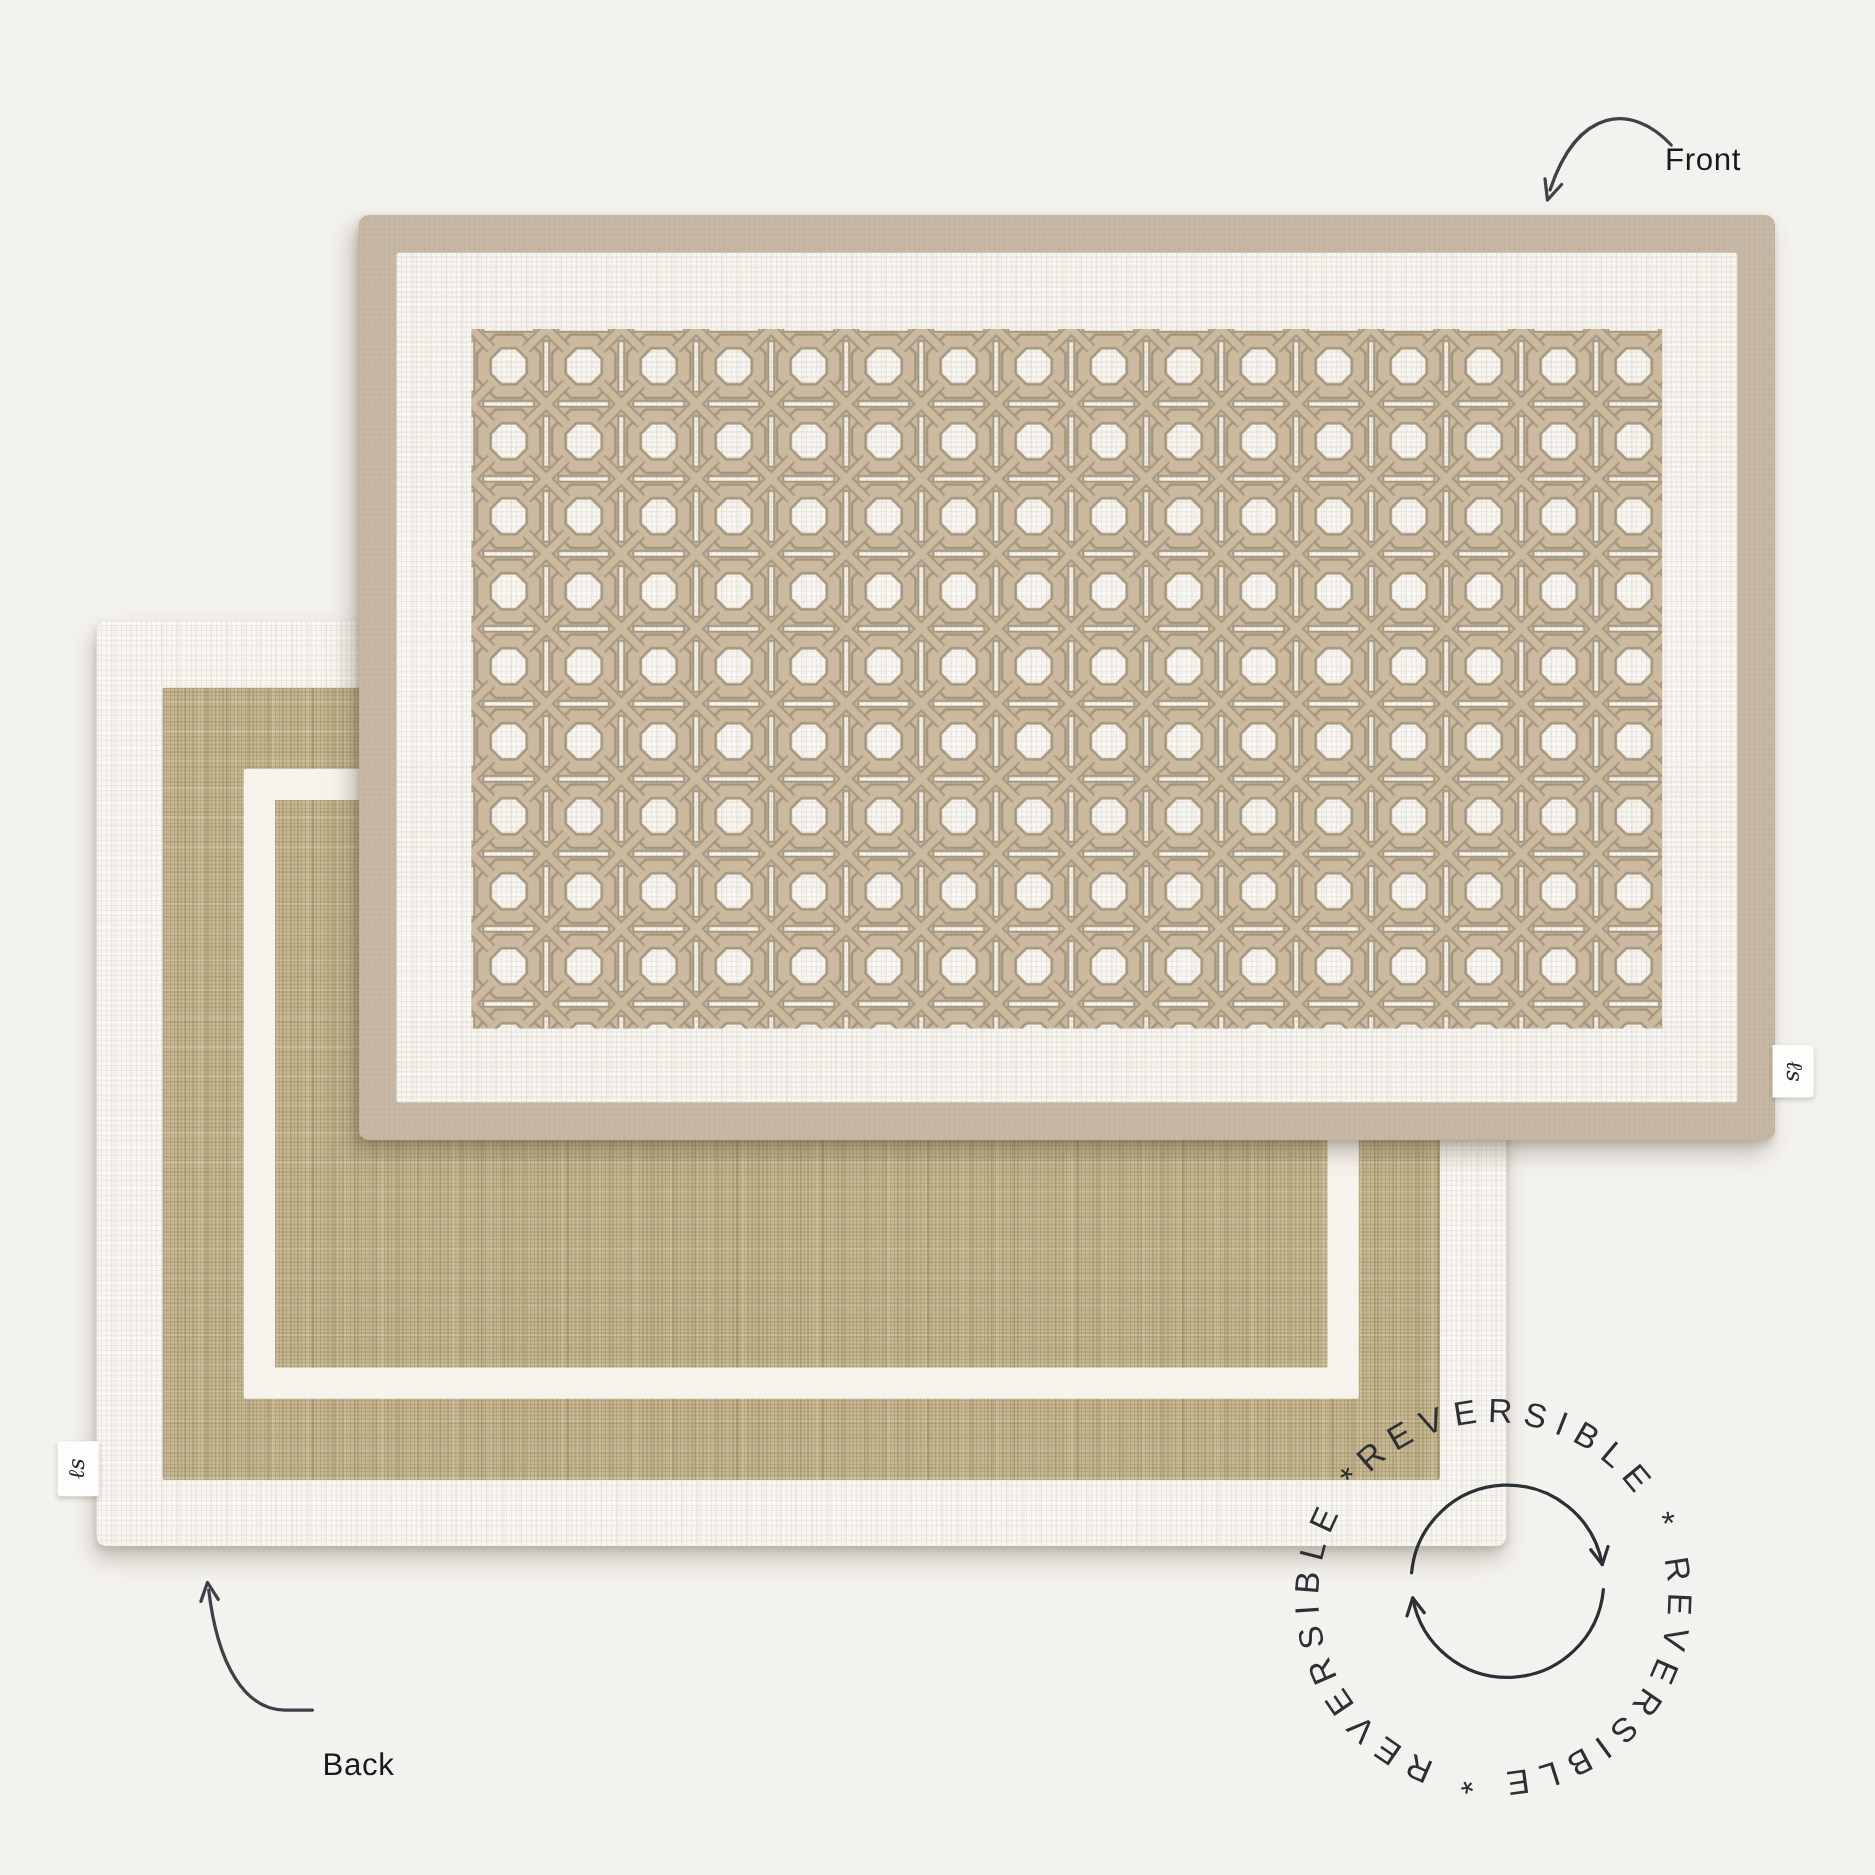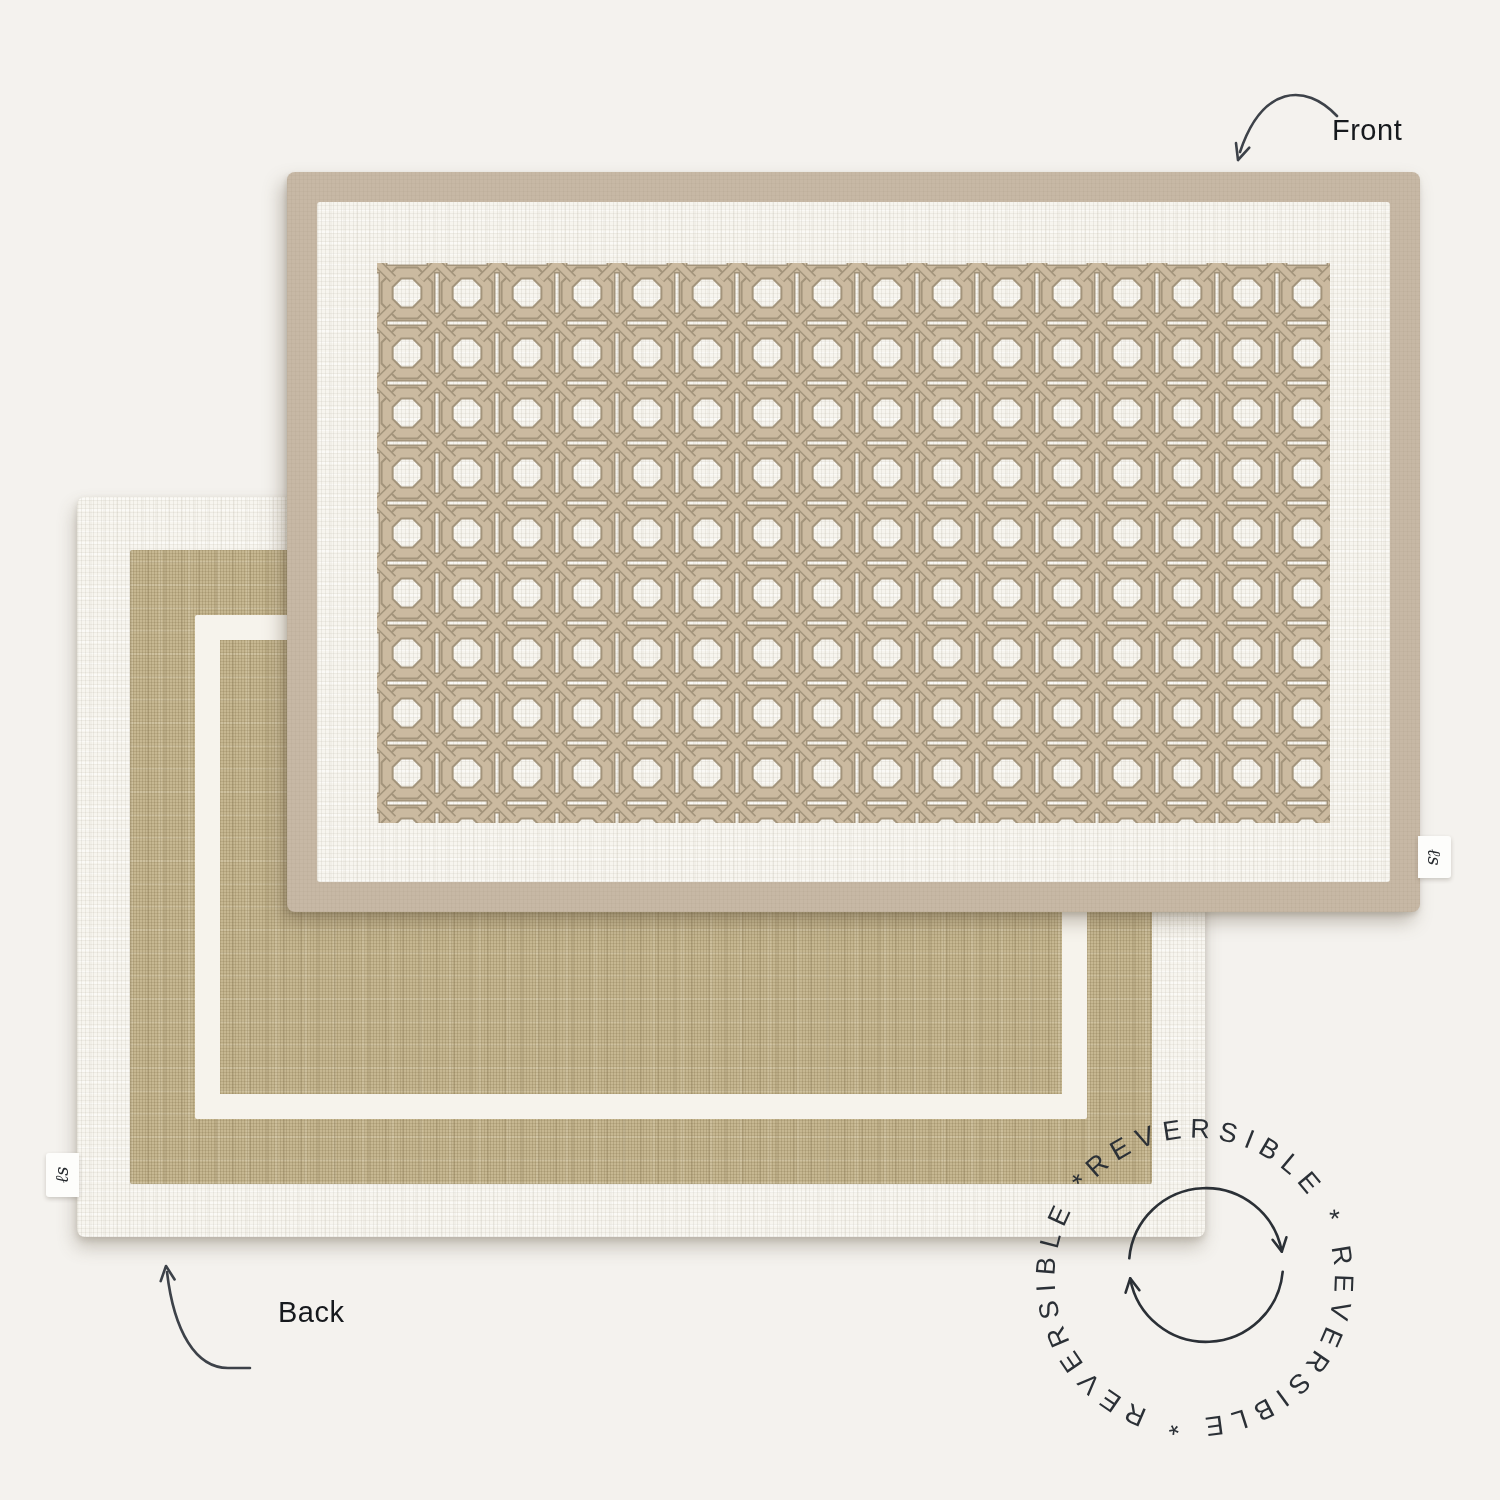--- a/index.html
+++ b/index.html
@@ -47,21 +47,21 @@
   
   .tag{position:absolute;background:#fdfdfb;display:flex;align-items:center;justify-content:center;
     box-shadow:0 2px 4px rgba(60,50,35,.22);}
   .tag-front{right:-31px;top:664px;width:33px;height:42px;border-radius:0 3px 3px 0;}
   .tag-back{left:-31px;top:656px;width:33px;height:44px;border-radius:3px 0 0 3px;}
   .monogram{font-family:"DejaVu Serif",serif;font-style:italic;font-size:18px;color:#24282c;line-height:1;}
   .tag-front .monogram{transform:rotate(90deg);}
   .tag-back  .monogram{transform:rotate(-90deg);}
 
   
-  .anno-label{position:absolute;color:#16191d;font-size:29px;letter-spacing:.5px;}
+  .anno-label{position:absolute;color:#16191d;font-size:25px;letter-spacing:.5px;}
   .anno-svg{position:absolute;overflow:visible;}
   .badge{position:absolute;left:1026px;top:1085px;width:360px;height:360px;z-index:5;}
 </style>
 </head>
 <body>
 
 <div class="stage">
 
   <div class="back-mat linen-white">
     <div class="back-field linen-beige">
@@ -97,21 +97,21 @@
   <svg class="anno-svg" style="left:1200px;top:70px;" width="220" height="110" viewBox="0 0 220 110">
     <path d="M 137 46 C 105 12, 62 16, 40 82" fill="none" stroke="#3d4249" stroke-width="2.6" stroke-linecap="round"></path>
     <path d="M 49.3 77.6 L 38 90 L 36 73.1" fill="none" stroke="#3d4249" stroke-width="2.6" stroke-linecap="round" stroke-linejoin="round"></path>
   </svg>
   <div class="anno-label" style="left:1332px;top:114px;">Front</div>
 
   <svg class="anno-svg" style="left:140px;top:1240px;" width="190" height="160" viewBox="0 0 190 160">
     <path d="M 110 128 L 88 128 C 56 128, 34 92, 27 32" fill="none" stroke="#3d4249" stroke-width="2.6" stroke-linecap="round"></path>
     <path d="M 20.7 41.1 L 26 26 L 34.6 39.5" fill="none" stroke="#3d4249" stroke-width="2.6" stroke-linecap="round" stroke-linejoin="round"></path>
   </svg>
-  <div class="anno-label" style="left:258px;top:1296px;margin-left:20px;">Back</div>
+  <div class="anno-label" style="left:258px;top:1398px;">Back</div>
 
   <svg class="badge" viewBox="0 0 360 360">
     <defs>
       <path id="badge-circle" d="M 69.7 93.8 A 140 140 0 1 1 69.6 93.9" fill="none"></path>
     </defs>
     <text font-family="Liberation Sans, sans-serif" font-size="27" fill="#2b3036">
       <textPath href="#badge-circle" textLength="872" lengthAdjust="spacing">REVERSIBLE * REVERSIBLE * REVERSIBLE * </textPath>
     </text>
     <g fill="none" stroke="#2b3036" stroke-width="2.6" stroke-linecap="round" stroke-linejoin="round">
       <path d="M 103.3 173.3 A 77 77 0 0 1 255.8 166.6"></path>

